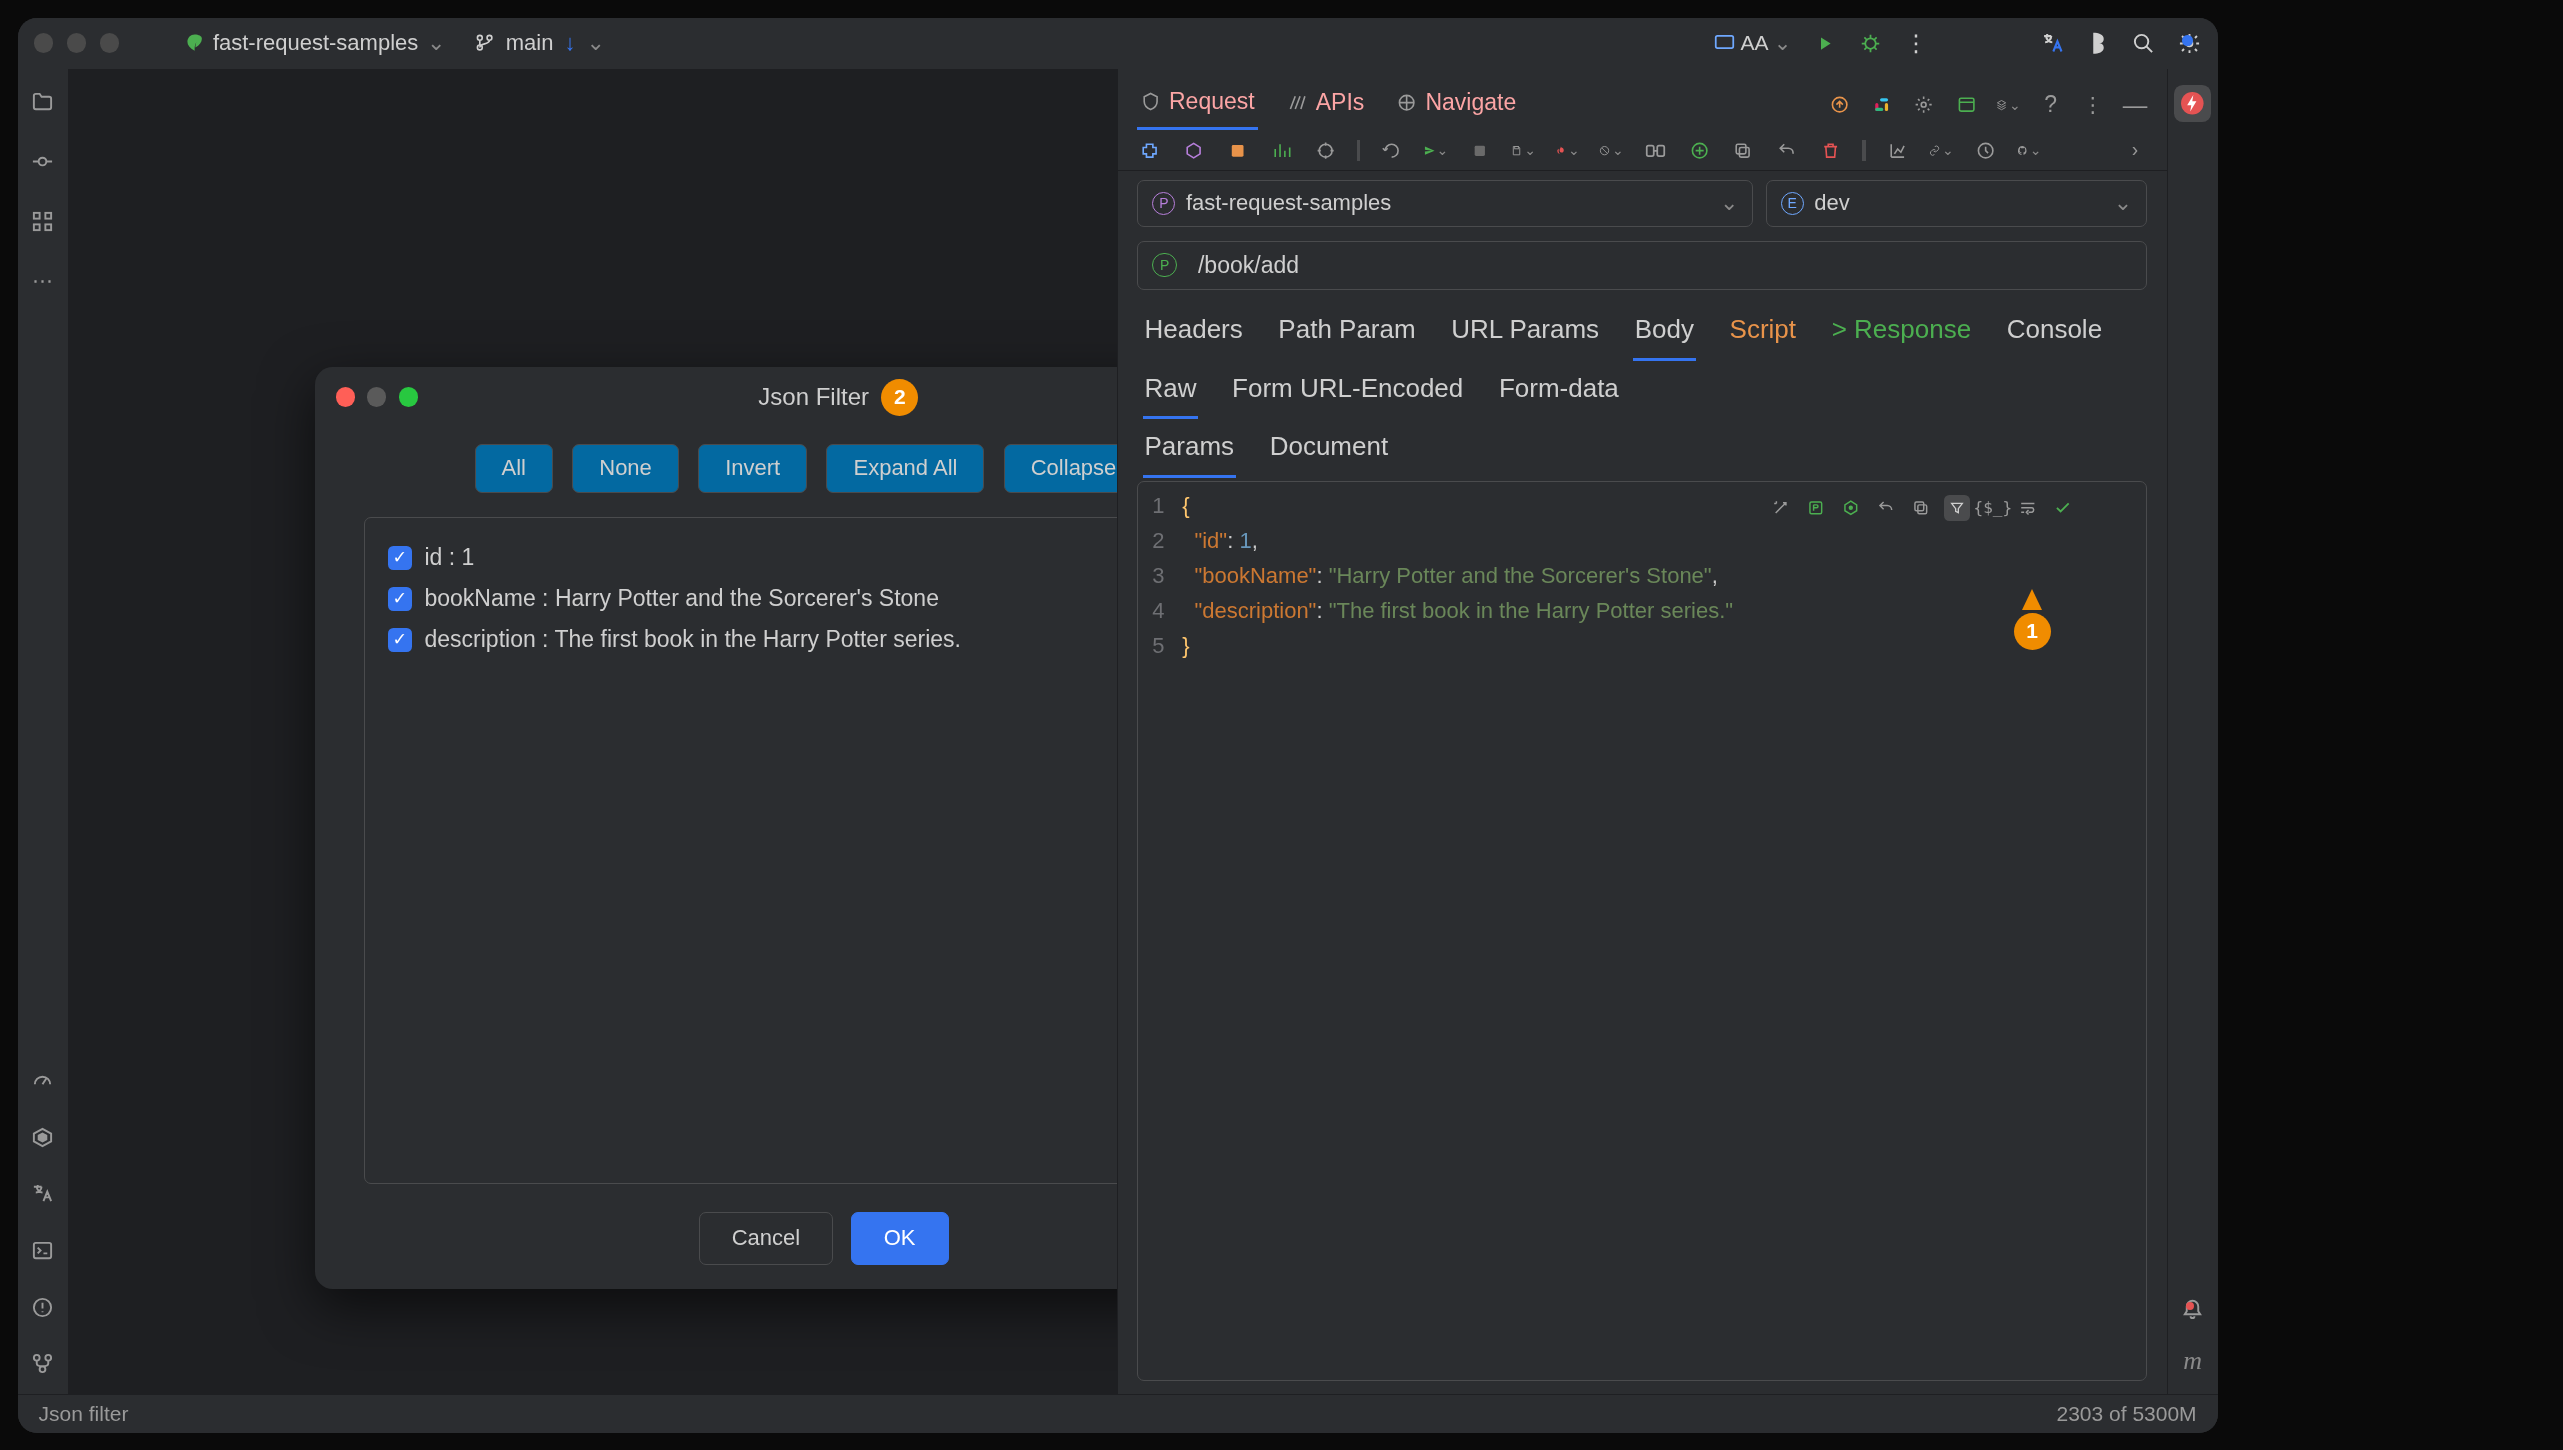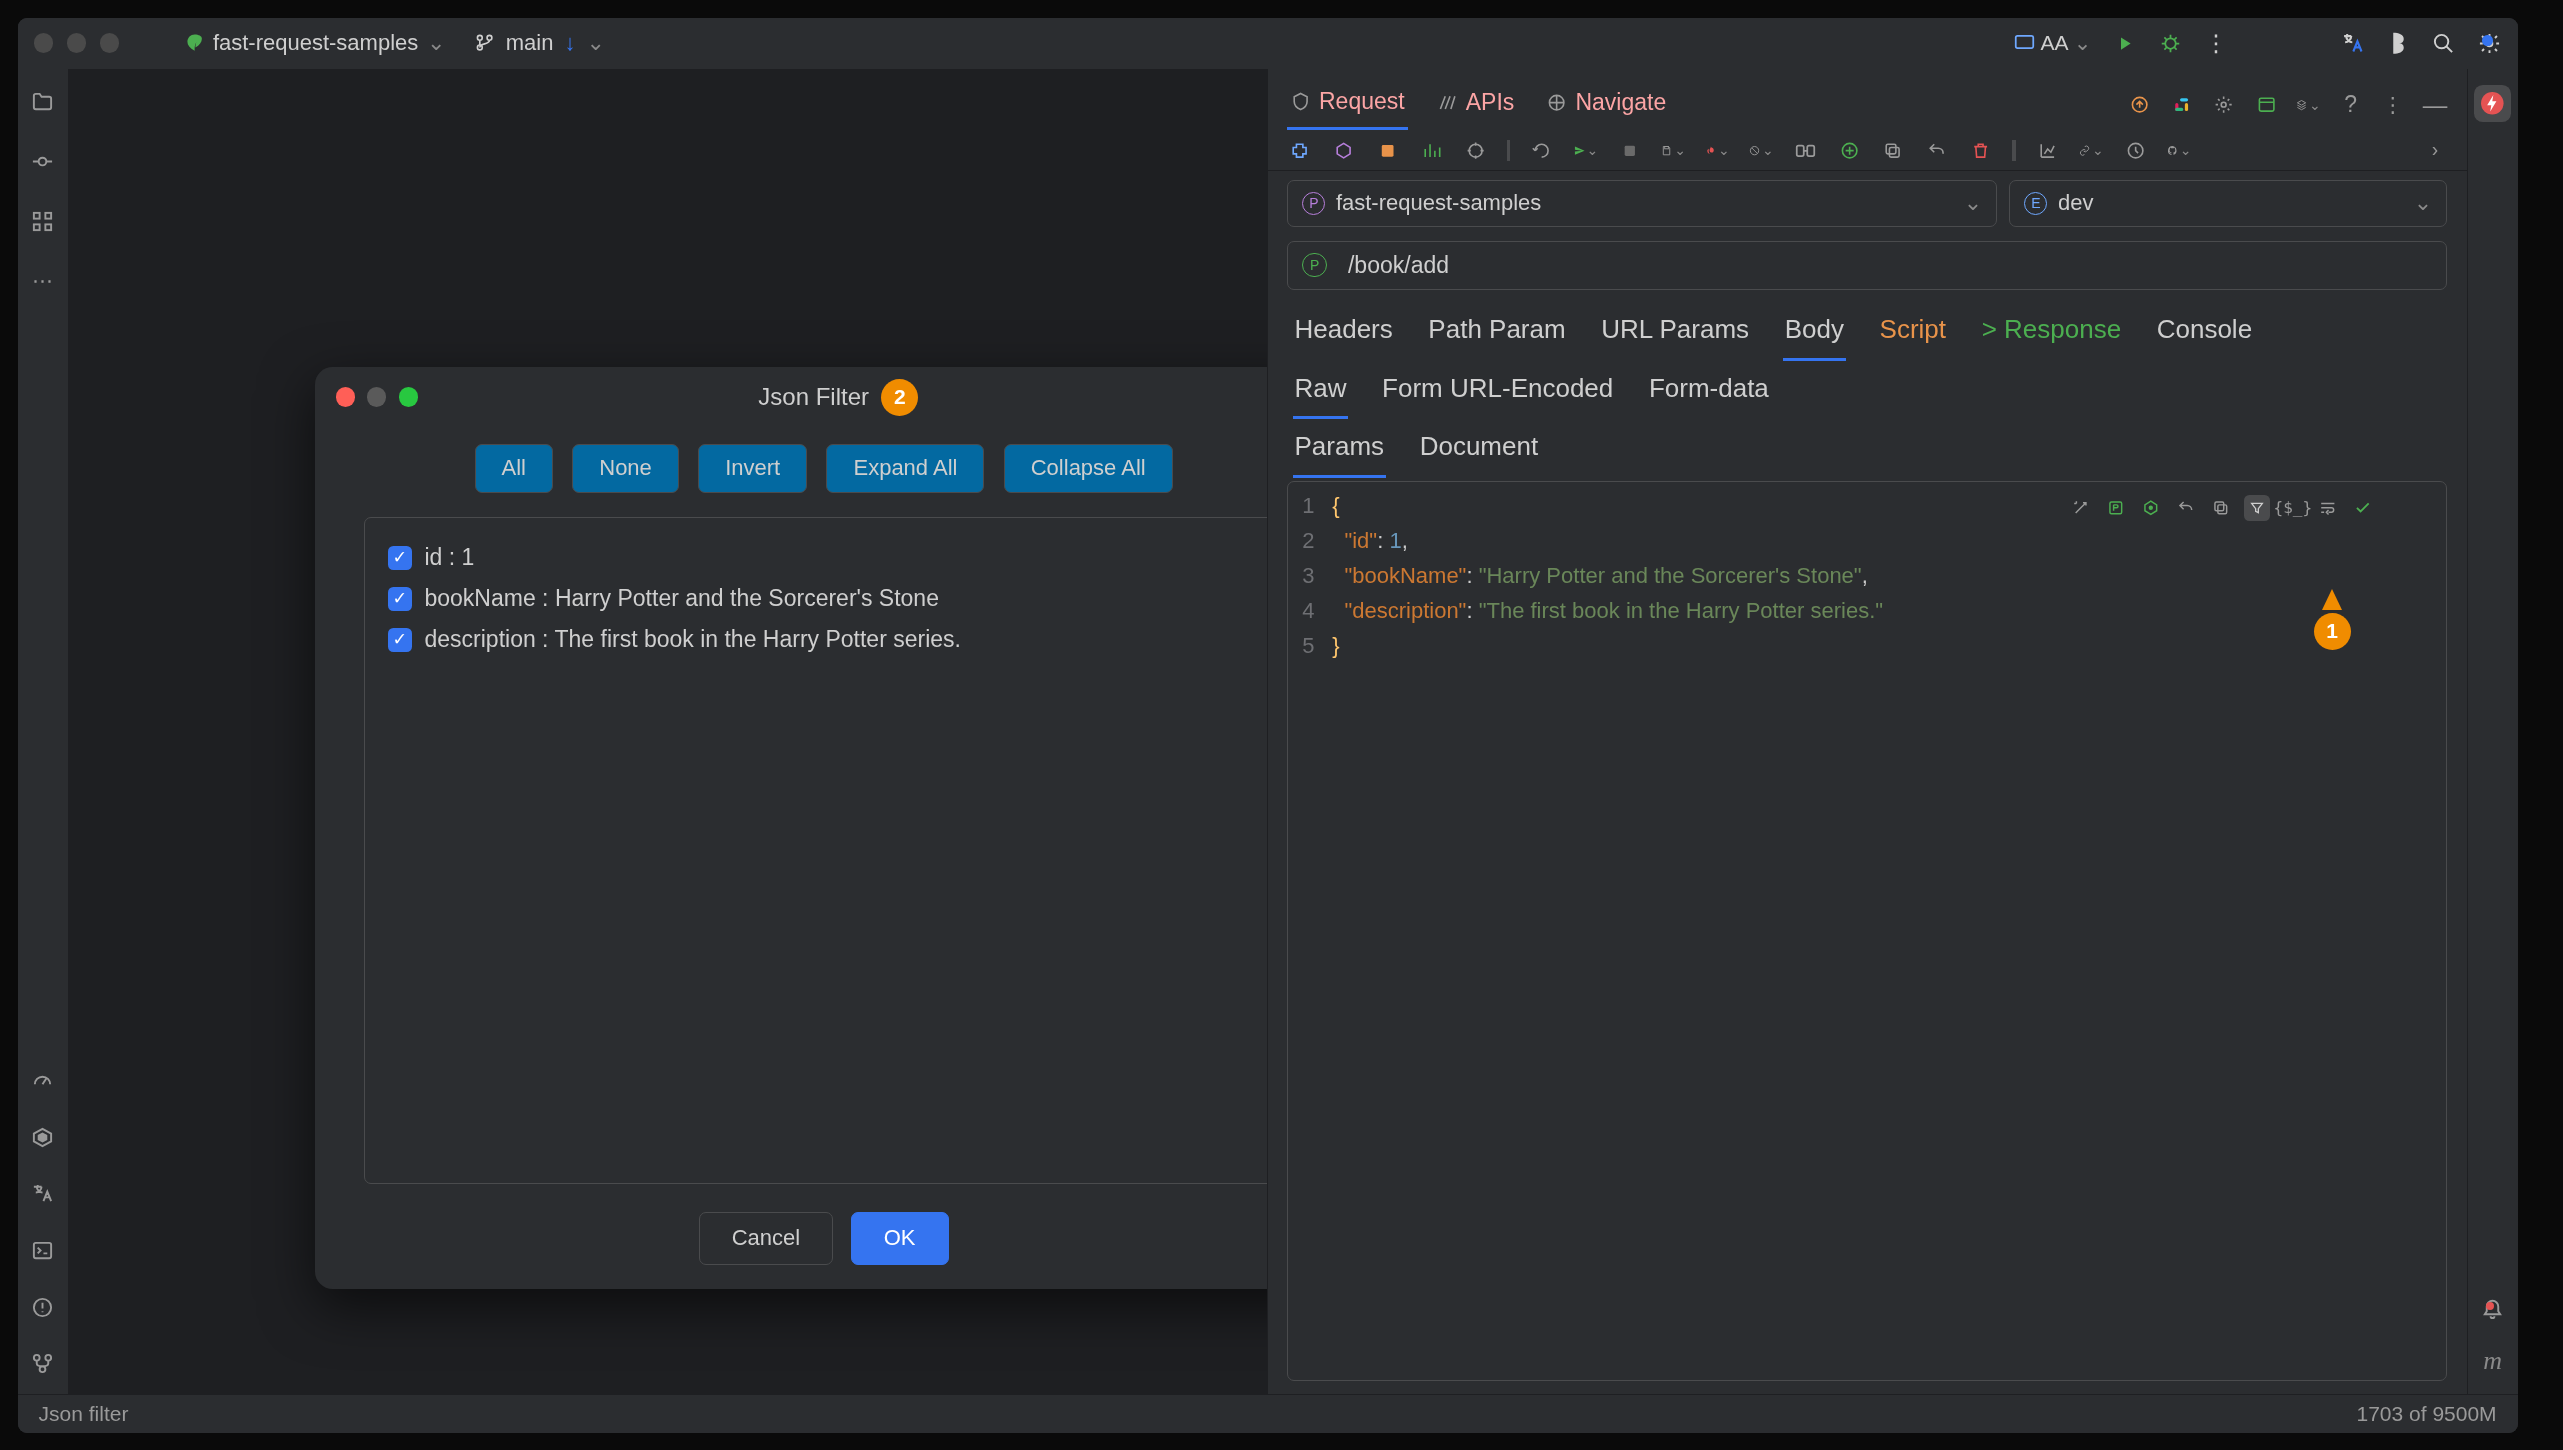--- a/index.html
+++ b/index.html
@@ -1,17 +1,17 @@
 <!DOCTYPE html>
 <html style="font-size:14px"><head>
 <meta charset="utf-8">
 <style>
 * { margin: 0; padding: 0; box-sizing: border-box; font-family: -apple-system, "Segoe UI", sans-serif; }
 body { background: #0a0a0a; width: 2563px; height: 1450px; overflow: hidden; }
-.window { position: absolute; left: 17.6px; top: 17.6px; width: 2500px; height: 1415px; background: #2b2d30; border-radius: 9px; display: flex; flex-direction: column; overflow: hidden; }
+.window { position: absolute; left: 17.6px; top: 17.6px; width: 2200px; height: 1415px; background: #2b2d30; border-radius: 19px; display: flex; flex-direction: column; overflow: hidden; }
 .titlebar { height: 51px; display: flex; align-items: center; padding: 0 16px; background: #2b2d30; }
 .traffic-lights { display: flex; gap: 14px; margin-right: 53px; }
 .tl { width: 19.3px; height: 19.3px; border-radius: 50%; background: #4a4a4a; }
 .project { display: flex; align-items: center; gap: 8.8px; padding: 5.3px 12.3px; border-radius: 7px; color: #cfcfcf; font-size: 22px; }
 .project .dot { width: 19.3px; height: 19.3px; display: inline-flex; align-items: center; justify-content: center; }
 .branch { display: flex; align-items: center; gap: 11px; margin-left: 17.6px; color: #cfcfcf; font-size: 22px; }
 .titlebar-right { margin-left: auto; display: flex; align-items: center; gap: 21px; }
 .tbr-item { display: flex; align-items: center; gap: 5.3px; color: #cfcfcf; font-size: 21px; cursor: pointer; }
 .icon-btn { width: 24.6px; height: 24.6px; display: flex; align-items: center; justify-content: center; cursor: pointer; }
 .body { flex: 1; display: flex; min-height: 0; }
@@ -566,16 +566,16 @@
               <path d="M18 16v-5a6 6 0 10-12 0v5l-2 3h16l-2-3zM10 21a2 2 0 004 0"></path>
             </svg>
           </div>
         <div class="m-italic">m</div>
       </div>
     </div>
   </div>
 
   <div class="statusbar">
     <span>Json filter</span>
-    <span class="right">1703 of 9500M</span>
+    <span class="right">2303 of 5300M</span>
   </div>
 </div>
 
 
 </body></html>

